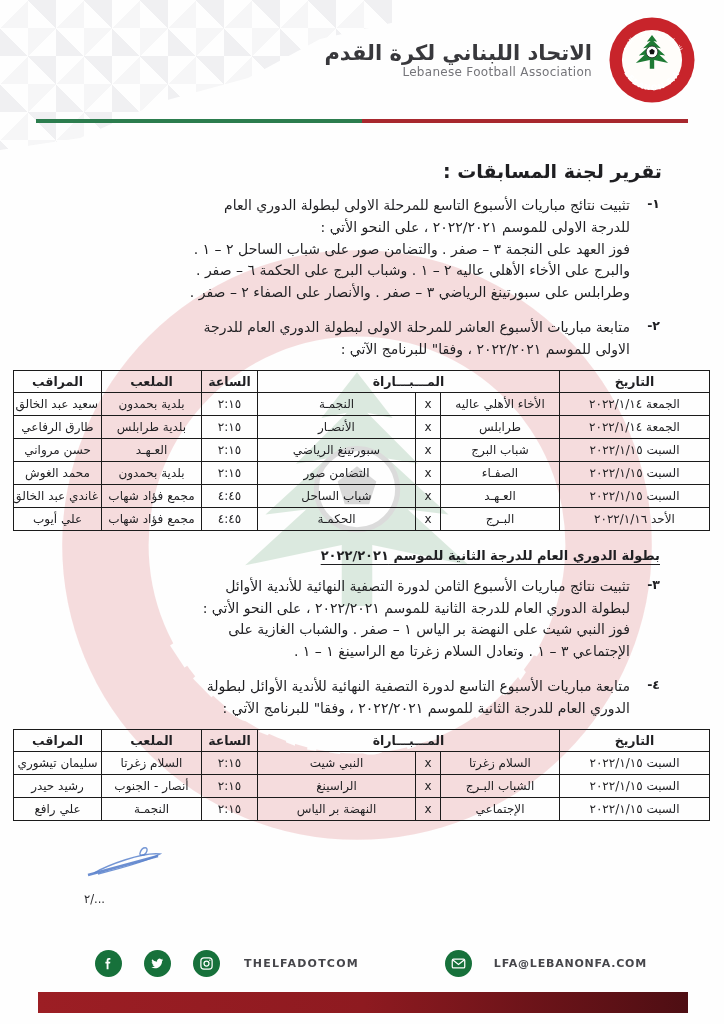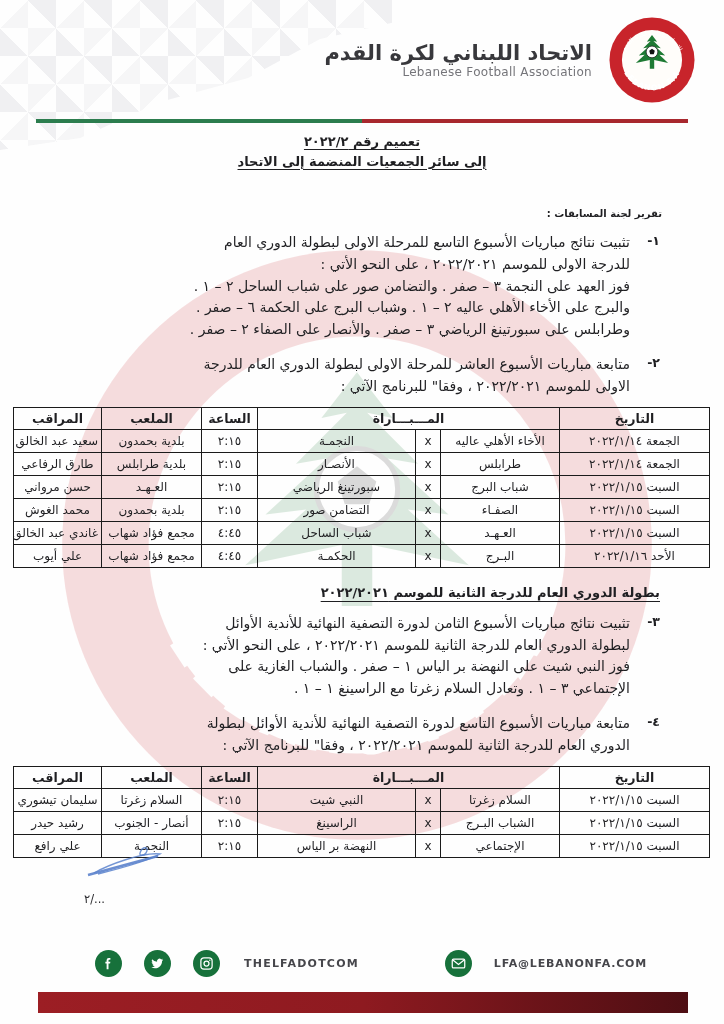--- a/index.html
+++ b/index.html
@@ -29,21 +29,21 @@
   .title-en { font-size:12px; color:#75757a; margin-top:0; letter-spacing:.3px; direction:ltr; }
   .logo { width:88px; height:88px; }
 
   .sep { display:flex; height:4px; margin:9px 36px 0 36px; }
   .sep .red { flex:1; background:#a8282e; }
   .sep .green { flex:1; background:#2c7d4e; }
 
   .circ-block { text-align:center; margin-top:9px; line-height:1.5; }
   .circ-line { font-size:13px; font-weight:bold; text-decoration:underline; text-underline-offset:3px; text-decoration-thickness:1.2px; }
 
-  .report-title { margin:37px 62px 0 0; font-size:10px; font-weight:bold; }
+  .report-title { margin:37px 62px 0 0; font-size:19px; font-weight:bold; }
 
   .sec-heading { margin:27px 64px 0 0; font-size:13px; font-weight:bold; text-decoration:underline; text-underline-offset:4px; text-decoration-thickness:1.3px; }
 
   .item { display:flex; gap:8px; margin:13px 64px 0 82px; }
   .item .num { flex:none; width:22px; font-size:12.5px; font-weight:bold; padding-top:1px; }
   .item .body { flex:1; font-size:14px; line-height:1.56; white-space:pre-line; text-align:right; }
 
   table.sched { width:696px; margin:9px 14px 0 14px; border-collapse:collapse; table-layout:fixed; font-size:12px; }
   table.sched th, table.sched td { border:1.6px solid #1b1b1b; text-align:center; vertical-align:middle; padding:2px 3px; height:23px; overflow:hidden; white-space:nowrap; background:transparent; }
   table.sched th { font-weight:bold; font-size:12.5px; height:22px; }
@@ -104,24 +104,20 @@
         <div class="title-ar">الاتحاد اللبناني لكرة القدم</div>
         <div class="title-en">Lebanese Football Association</div>
       </div>
     </div>
 
     <div class="sep">
       <div class="red"></div>
       <div class="green"></div>
     </div>
 
-    <div class="circ-block">
-      <div class="circ-line">تعميم رقم ٢٠٢٢/٢</div>
-      <div class="circ-line">إلى سائر الجمعيات المنضمة إلى الاتحاد</div>
-    </div>
 
     <div class="report-title">تقرير لجنة المسابقات :</div>
 
 
     <div class="item">
       <div class="num">١-</div>
       <div class="body">تثبيت نتائج مباريات الأسبوع التاسع للمرحلة الاولى لبطولة الدوري العام
 للدرجة الاولى للموسم ٢٠٢٢/٢٠٢١ ، على النحو الأتي :
 فوز العهد على النجمة ٣ – صفر . والتضامن صور على شباب الساحل ٢ – ١ .
 والبرج على الأخاء الأهلي عاليه ٢ – ١ . وشباب البرج على الحكمة ٦ – صفر .

